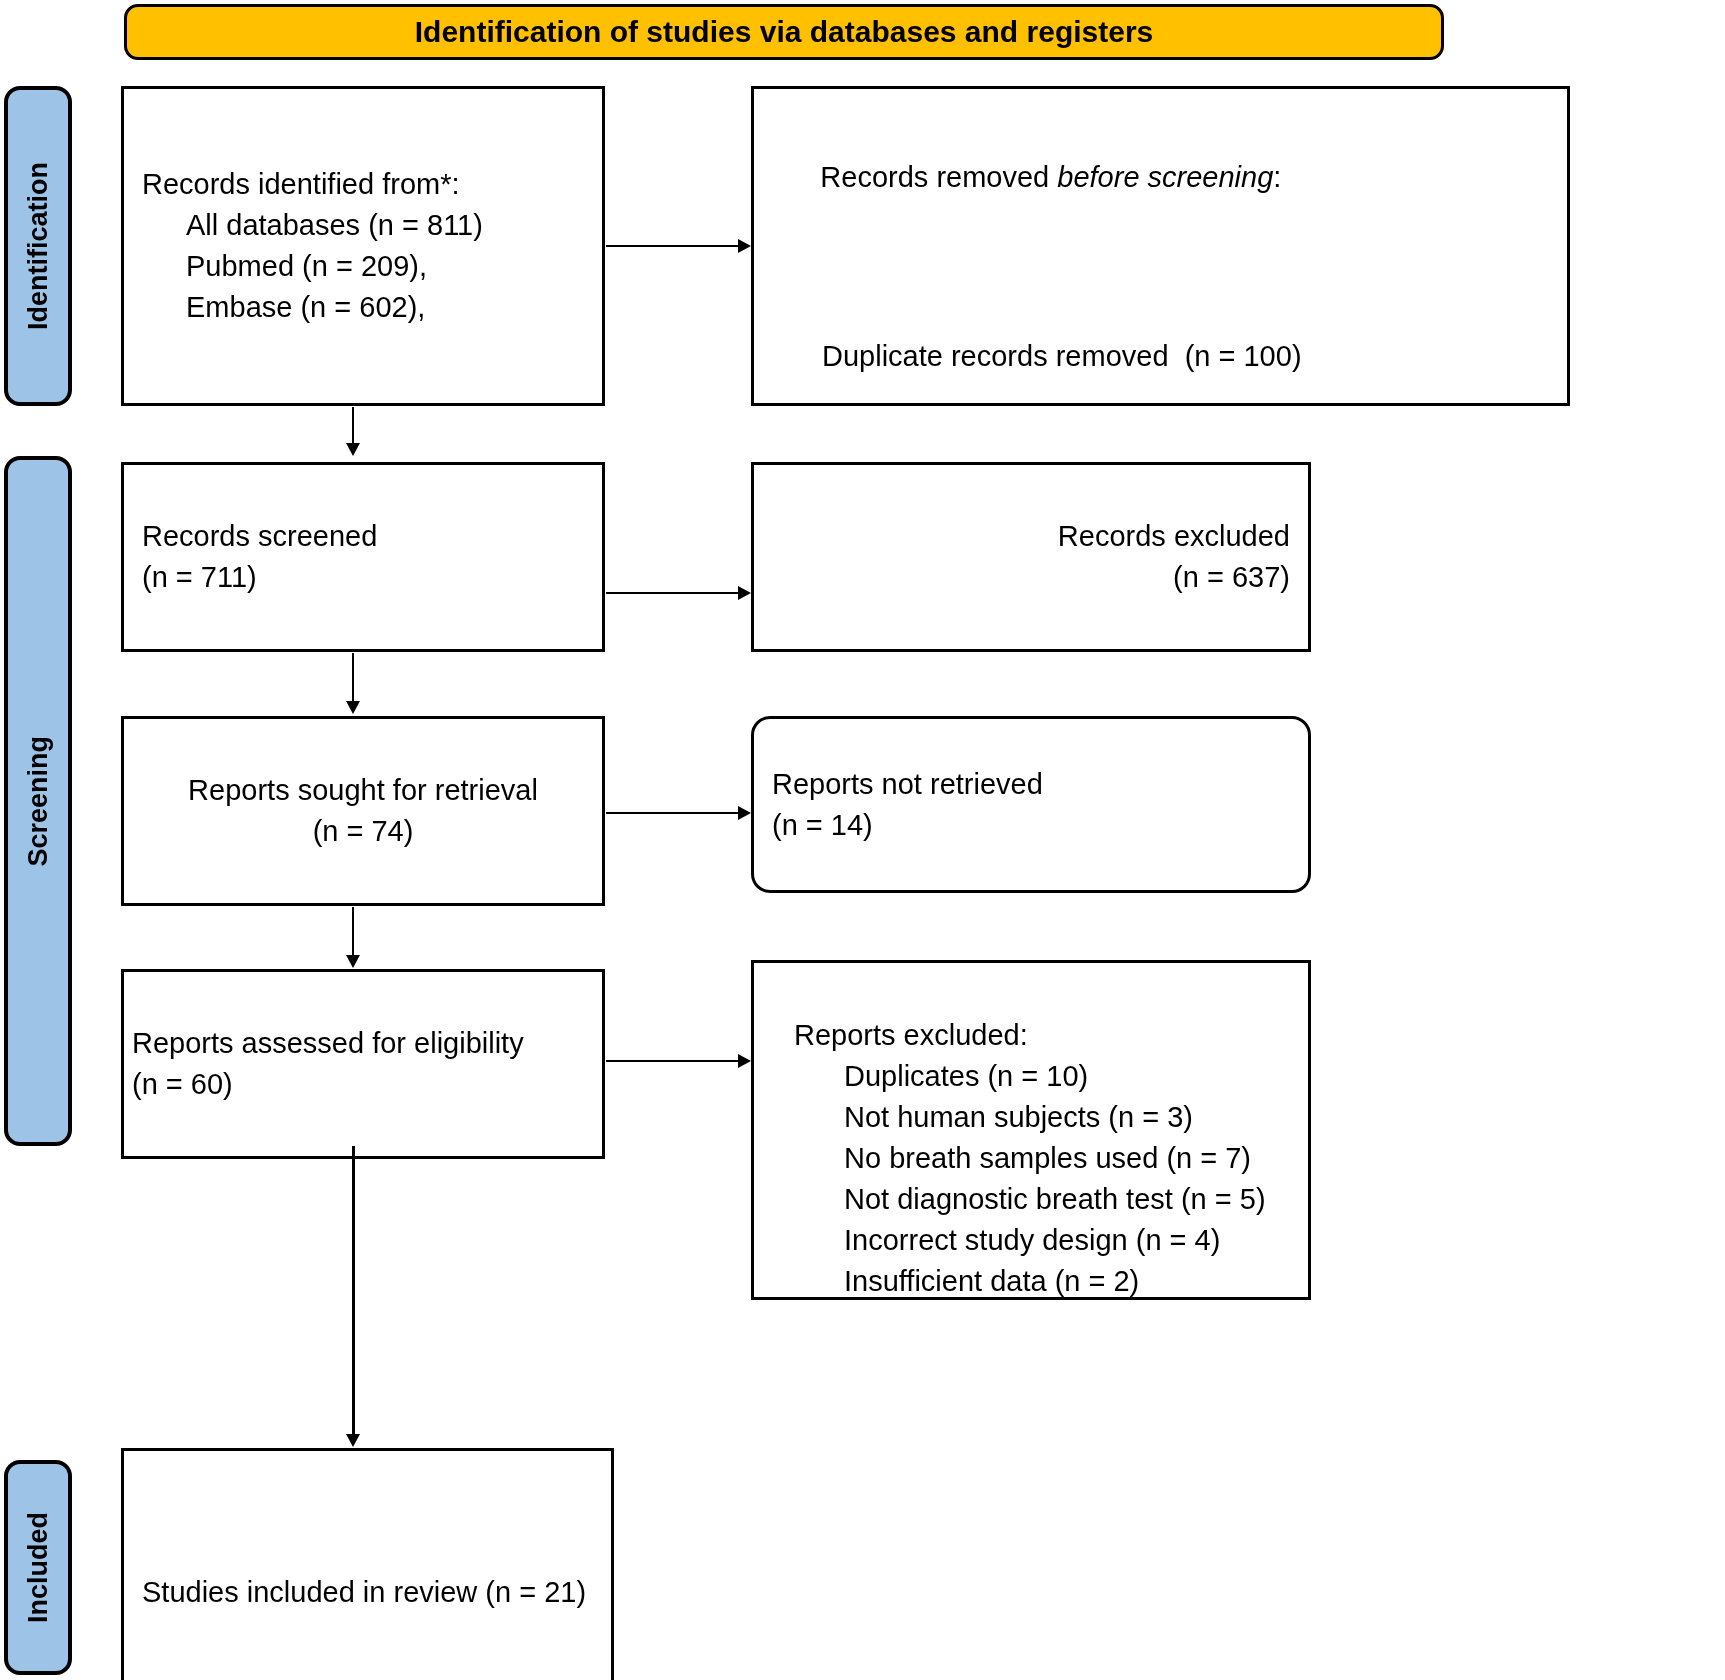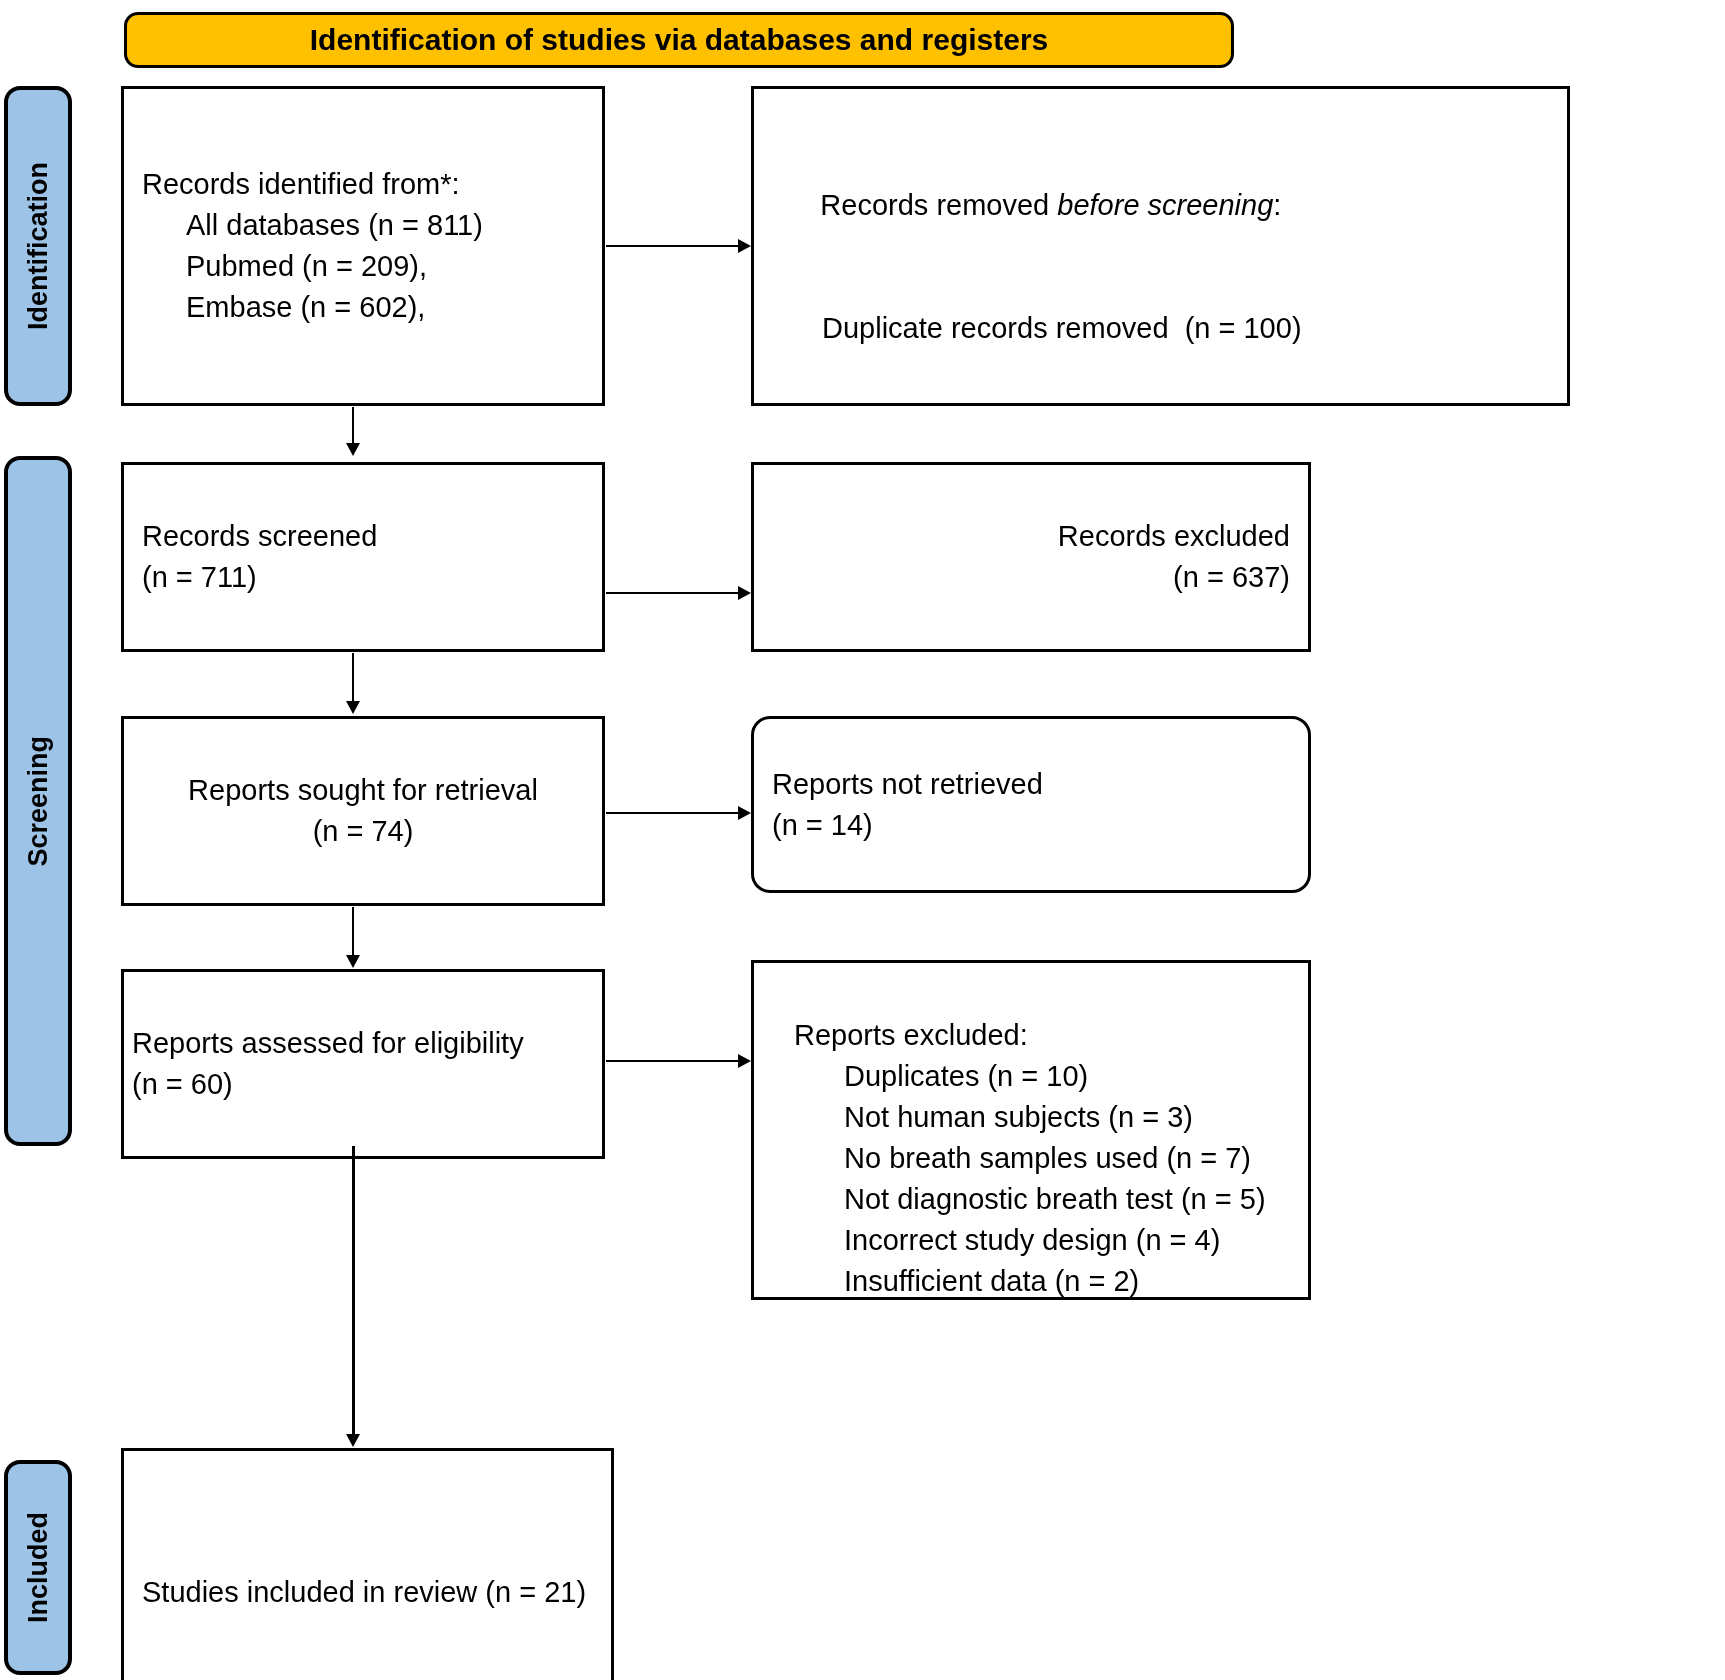--- a/index.html
+++ b/index.html
@@ -104,21 +104,21 @@
     border-top: 7px solid transparent;
     border-bottom: 7px solid transparent;
     border-left: 13px solid #000000;
   }
 </style>
 </head>
 <body>
 
 <div id="page">
 
-  <div class="banner" style="left:124px; top:12px; width:1110px; height:56px;">
+  <div class="banner" style="left:124px; top:4px; width:1320px; height:56px;">
     <span class="banner-text">Identification of studies via databases and registers</span>
   </div>
 
   <div class="phase" style="left:4px; top:86px; width:68px; height:320px;">
     <span class="phase-text">Identification</span>
   </div>
 
   <div class="phase" style="left:4px; top:456px; width:68px; height:690px;">
     <span class="phase-text">Screening</span>
   </div>
@@ -127,21 +127,21 @@
     <span class="phase-text">Included</span>
   </div>
 
   <div class="box" style="left:121px; top:86px; width:484px; height:320px;">
     <div class="box-line">Records identified from*:</div>
     <div class="box-line indent1">All databases (n = 811)</div>
     <div class="box-line indent1">Pubmed (n = 209),</div>
     <div class="box-line indent1">Embase (n = 602),</div>
   </div>
 
-  <div class="box" style="left:751px; top:86px; width:819px; height:320px;">
+  <div class="box" style="left:751px; top:86px; width:819px; height:320px;gap:28px;">
     <div class="box-line">
       <span>Records removed </span><span class="italic-seg">before screening</span><span>:</span>
     </div>
     <div class="box-line">&nbsp;</div>
     <div class="box-line indent2">Duplicate records removed  (n = 100)</div>
   </div>
 
   <div class="hline" style="left:606px; top:245px; width:132px;"></div>
   <div class="arrow-right" style="left:738px; top:239px;"></div>
 

